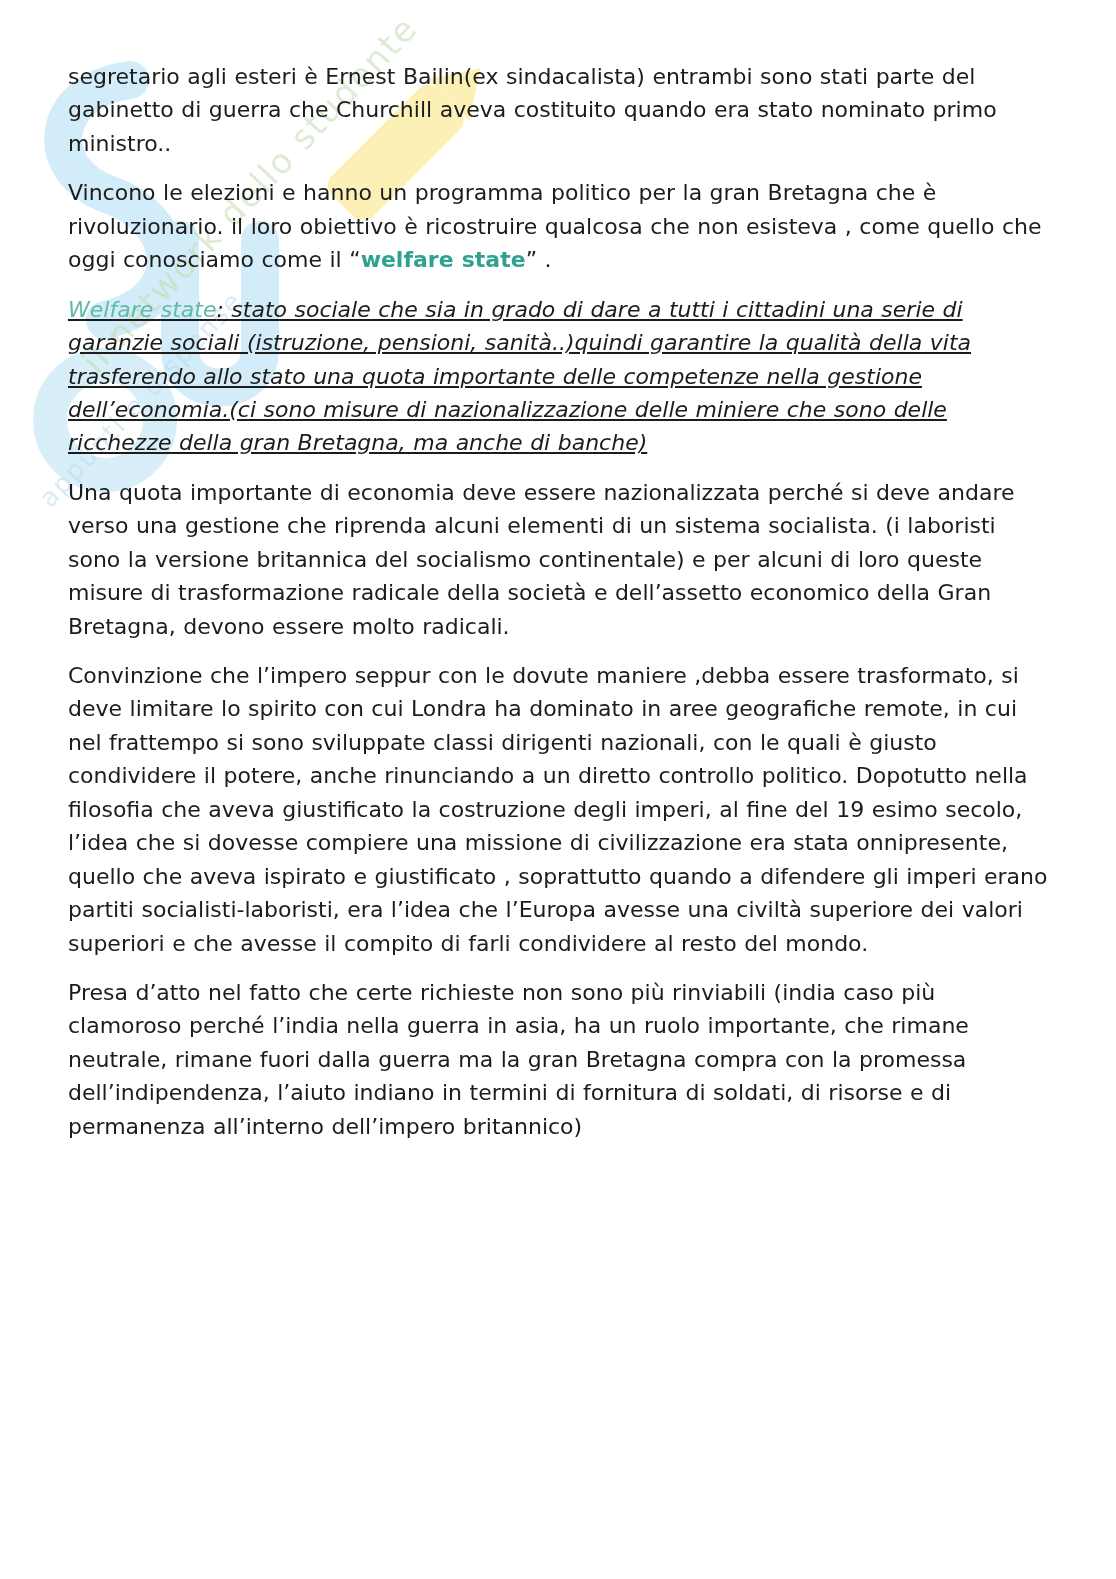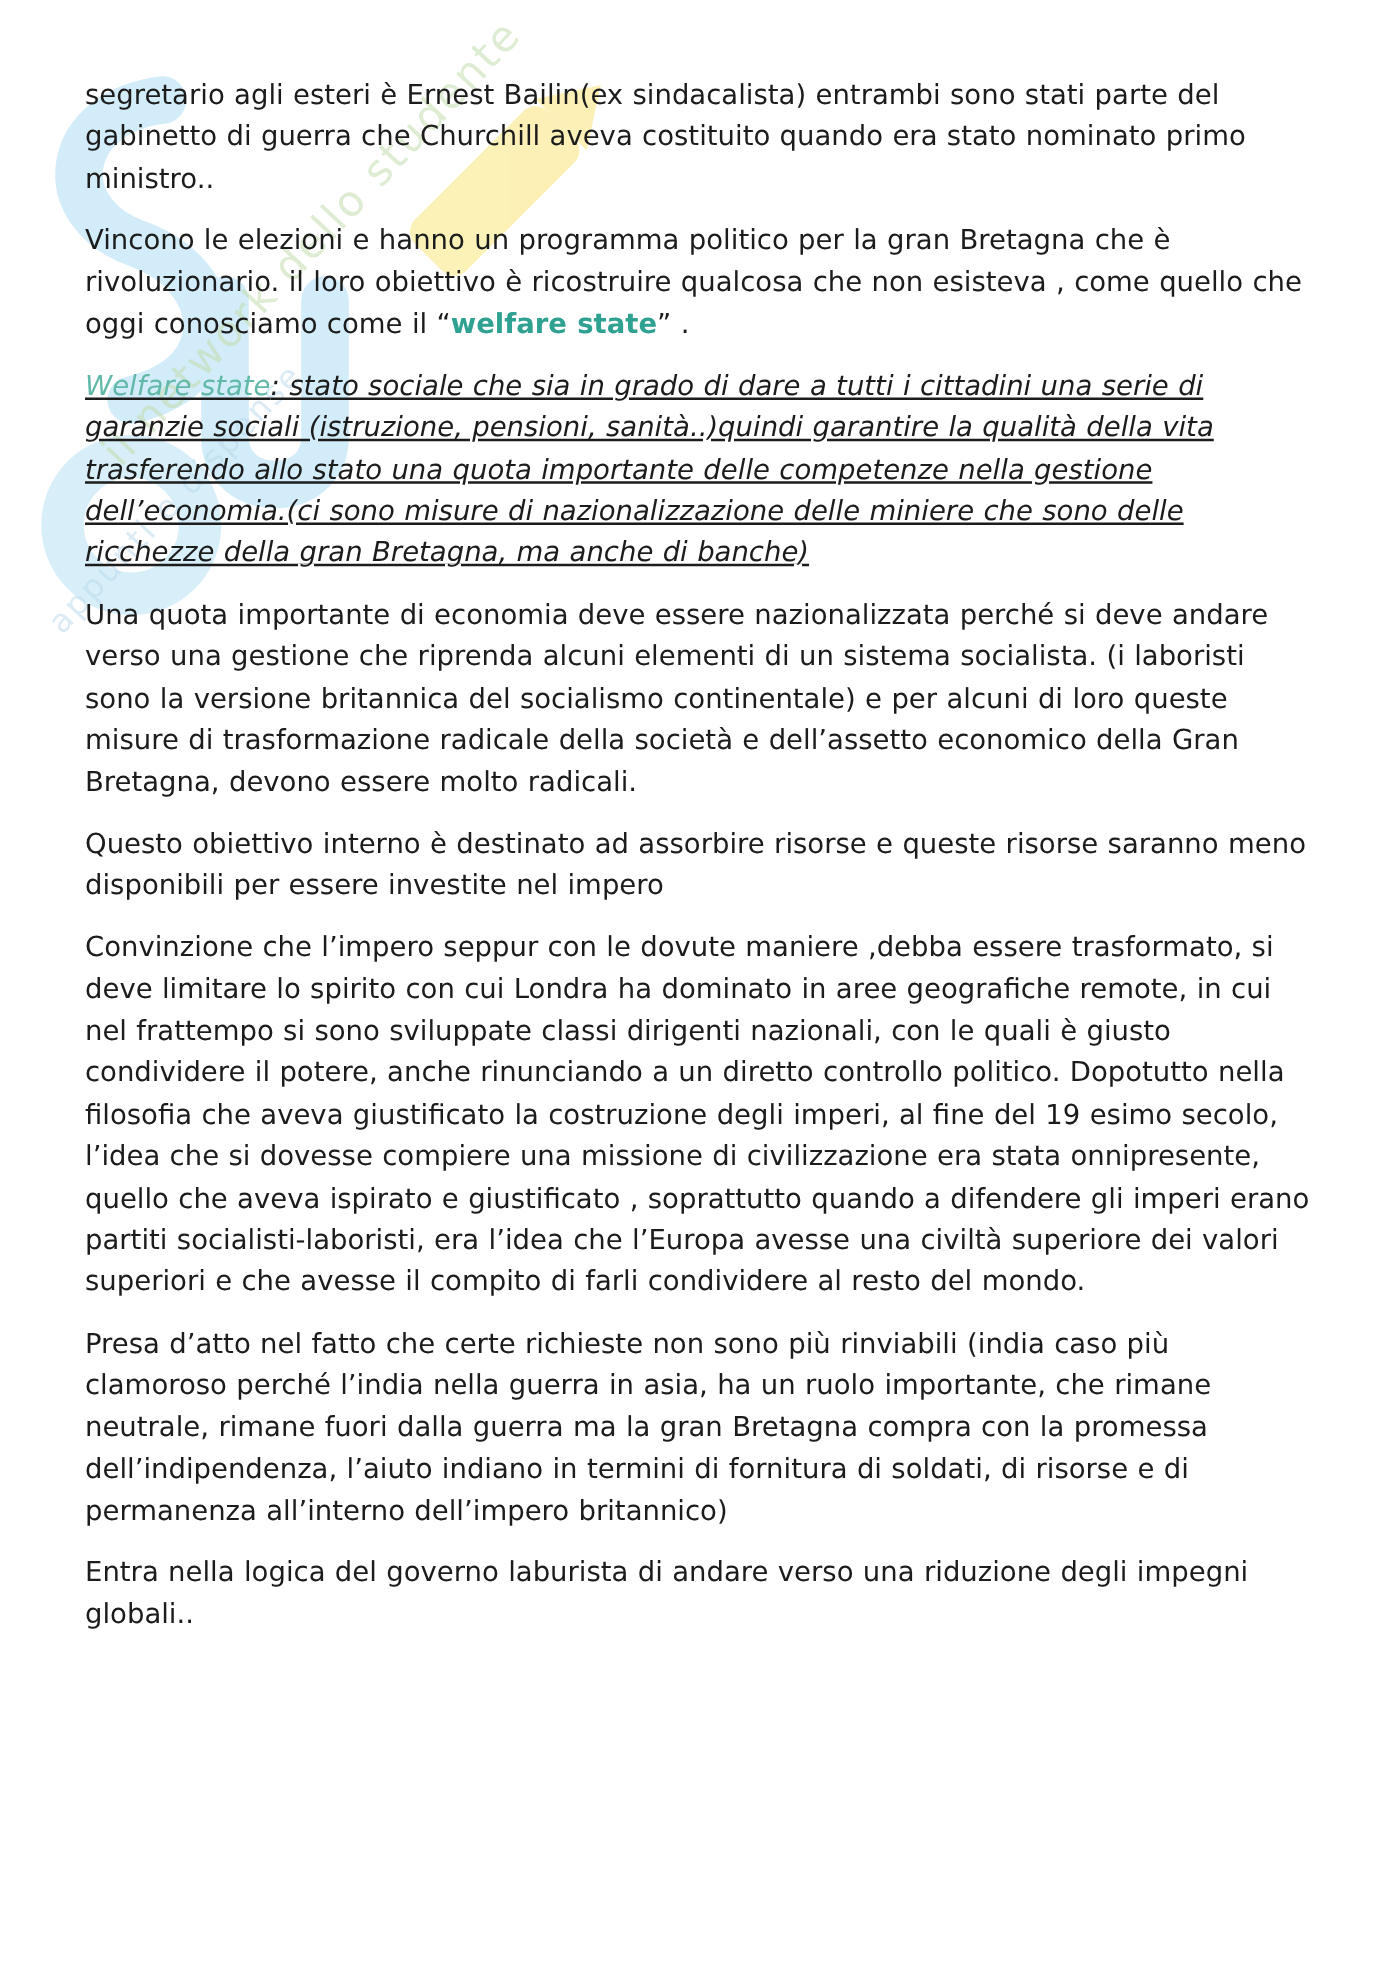--- a/index.html
+++ b/index.html
@@ -109,22 +109,20 @@
     <p>
       <span>Vincono le elezioni e hanno un programma politico per la gran Bretagna che è rivoluzionario.  il loro obiettivo è ricostruire qualcosa che non esisteva , come quello che oggi conosciamo come il “</span><span class="teal-bold">welfare state</span><span>” .</span>
     </p>
 
     <p class="italic-par">
       <span class="teal-italic-lead">Welfare state</span><span>: stato sociale che sia in grado di dare  a tutti i cittadini una serie di garanzie sociali (istruzione, pensioni, sanità..)quindi garantire la qualità della vita trasferendo allo stato una quota importante delle competenze nella gestione dell’economia.(ci sono misure di nazionalizzazione delle miniere che sono delle ricchezze della gran Bretagna, ma anche di banche)</span>
     </p>
 
     <p>Una quota importante di economia deve essere nazionalizzata perché si deve andare verso una gestione che riprenda alcuni elementi di un sistema socialista. (i laboristi sono la versione britannica del socialismo continentale) e per alcuni di loro queste misure di trasformazione radicale della società e dell’assetto economico  della Gran Bretagna, devono essere molto radicali.</p>
 
-    <p>Questo obiettivo interno è destinato ad assorbire risorse e queste risorse saranno meno disponibili per essere investite nel impero</p>
 
     <p>Convinzione che l’impero seppur con le dovute maniere ,debba essere trasformato, si deve limitare lo spirito con cui Londra ha dominato in aree geografiche remote, in cui nel frattempo si sono sviluppate classi dirigenti nazionali, con le quali è giusto condividere il potere, anche rinunciando a un diretto controllo politico. Dopotutto nella filosofia che aveva giustificato la costruzione degli imperi, al fine del 19 esimo secolo, l’idea che si dovesse compiere una missione di civilizzazione era stata onnipresente,  quello che aveva ispirato e giustificato , soprattutto quando a difendere  gli imperi erano partiti socialisti-laboristi, era l’idea che l’Europa avesse una civiltà superiore dei valori superiori e che avesse il compito di farli condividere al resto del mondo.</p>
 
     <p>Presa d’atto nel fatto che certe richieste non sono più rinviabili (india caso più clamoroso perché l’india nella guerra in asia, ha un ruolo importante, che rimane neutrale, rimane fuori dalla guerra ma la gran Bretagna compra con la promessa dell’indipendenza, l’aiuto indiano in termini di fornitura di soldati, di risorse e di permanenza all’interno dell’impero britannico)</p>
 
-    <p>Entra nella logica del governo laburista di andare verso una riduzione degli impegni globali..</p>
 
   </div>
 </div>
 
 </body></html>

